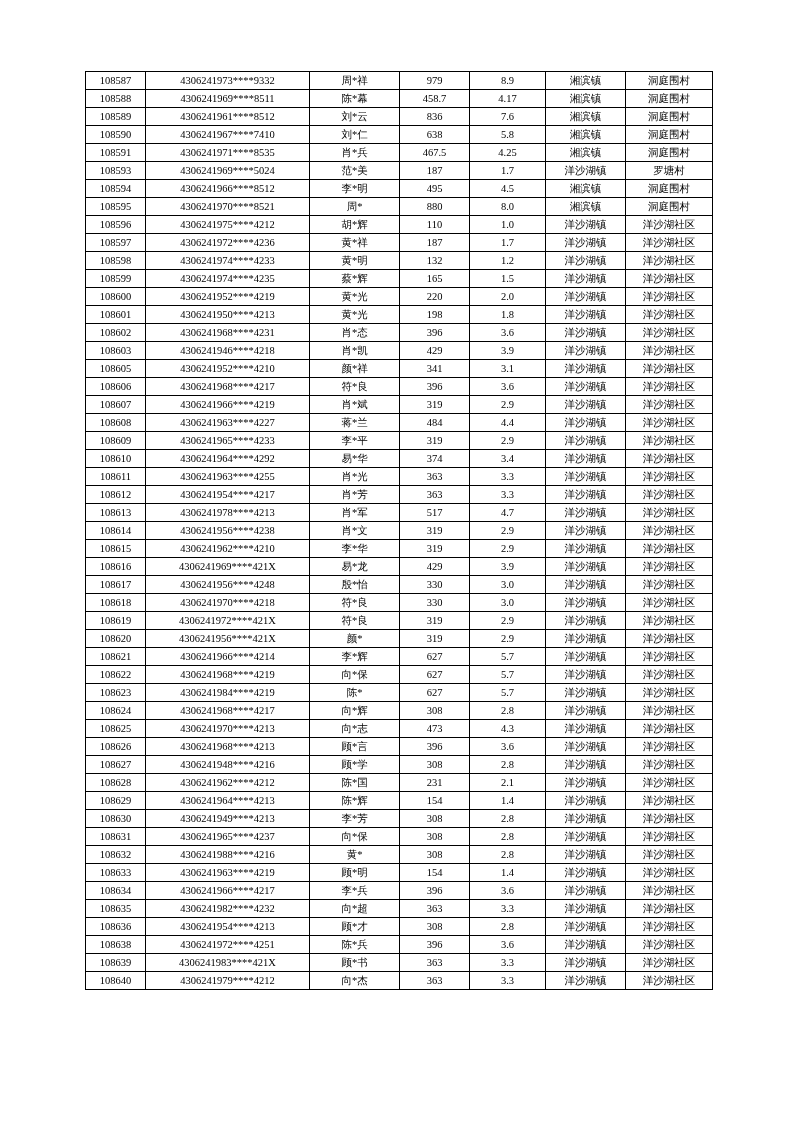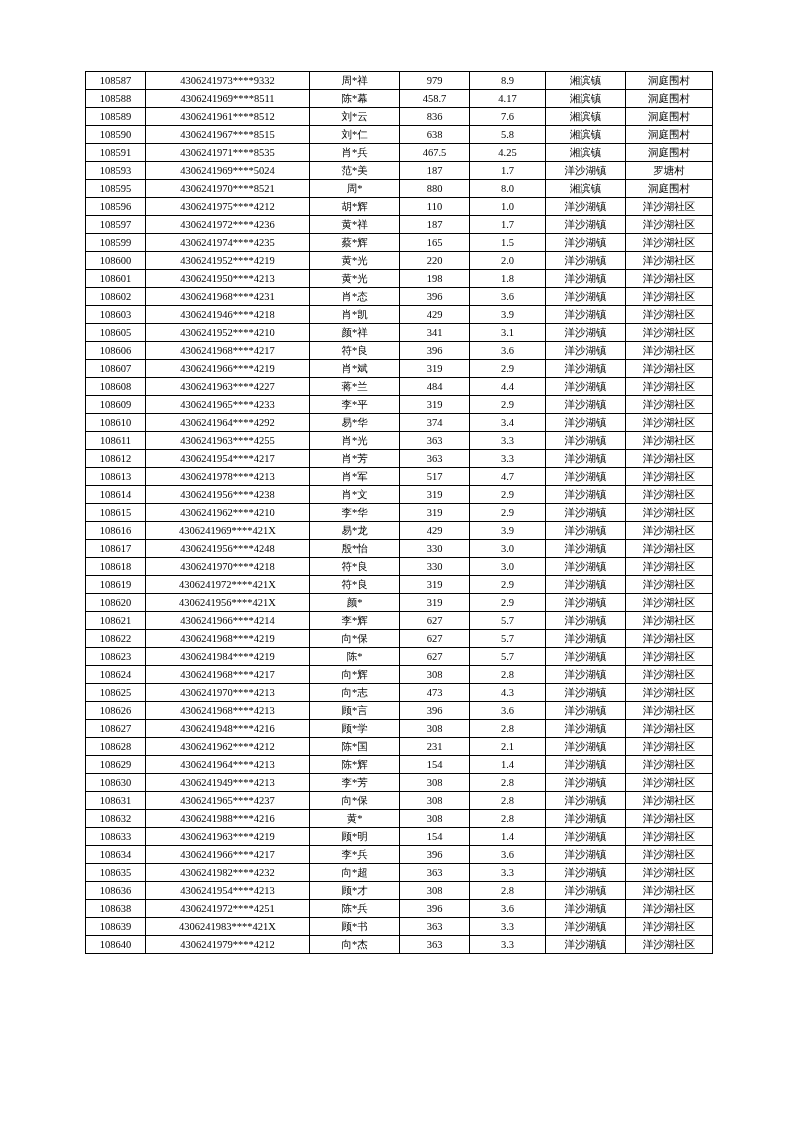--- a/index.html
+++ b/index.html
@@ -75,21 +75,21 @@
           <td>108589</td>
           <td>4306241961****8512</td>
           <td>刘*云</td>
           <td>836</td>
           <td>7.6</td>
           <td>湘滨镇</td>
           <td>洞庭围村</td>
         </tr>
         <tr>
           <td>108590</td>
-          <td>4306241967****8515</td>
+          <td>4306241967****7410</td>
           <td>刘*仁</td>
           <td>638</td>
           <td>5.8</td>
           <td>湘滨镇</td>
           <td>洞庭围村</td>
         </tr>
         <tr>
           <td>108591</td>
           <td>4306241971****8535</td>
           <td>肖*兵</td>
@@ -101,20 +101,29 @@
         <tr>
           <td>108593</td>
           <td>4306241969****5024</td>
           <td>范*美</td>
           <td>187</td>
           <td>1.7</td>
           <td>洋沙湖镇</td>
           <td>罗塘村</td>
         </tr>
         <tr>
+          <td>108594</td>
+          <td>4306241966****8512</td>
+          <td>李*明</td>
+          <td>495</td>
+          <td>4.5</td>
+          <td>湘滨镇</td>
+          <td>洞庭围村</td>
+        </tr>
+        <tr>
           <td>108595</td>
           <td>4306241970****8521</td>
           <td>周*</td>
           <td>880</td>
           <td>8.0</td>
           <td>湘滨镇</td>
           <td>洞庭围村</td>
         </tr>
         <tr>
           <td>108596</td>
@@ -128,20 +137,29 @@
         <tr>
           <td>108597</td>
           <td>4306241972****4236</td>
           <td>黄*祥</td>
           <td>187</td>
           <td>1.7</td>
           <td>洋沙湖镇</td>
           <td>洋沙湖社区</td>
         </tr>
         <tr>
+          <td>108598</td>
+          <td>4306241974****4233</td>
+          <td>黄*明</td>
+          <td>132</td>
+          <td>1.2</td>
+          <td>洋沙湖镇</td>
+          <td>洋沙湖社区</td>
+        </tr>
+        <tr>
           <td>108599</td>
           <td>4306241974****4235</td>
           <td>蔡*辉</td>
           <td>165</td>
           <td>1.5</td>
           <td>洋沙湖镇</td>
           <td>洋沙湖社区</td>
         </tr>
         <tr>
           <td>108600</td>

